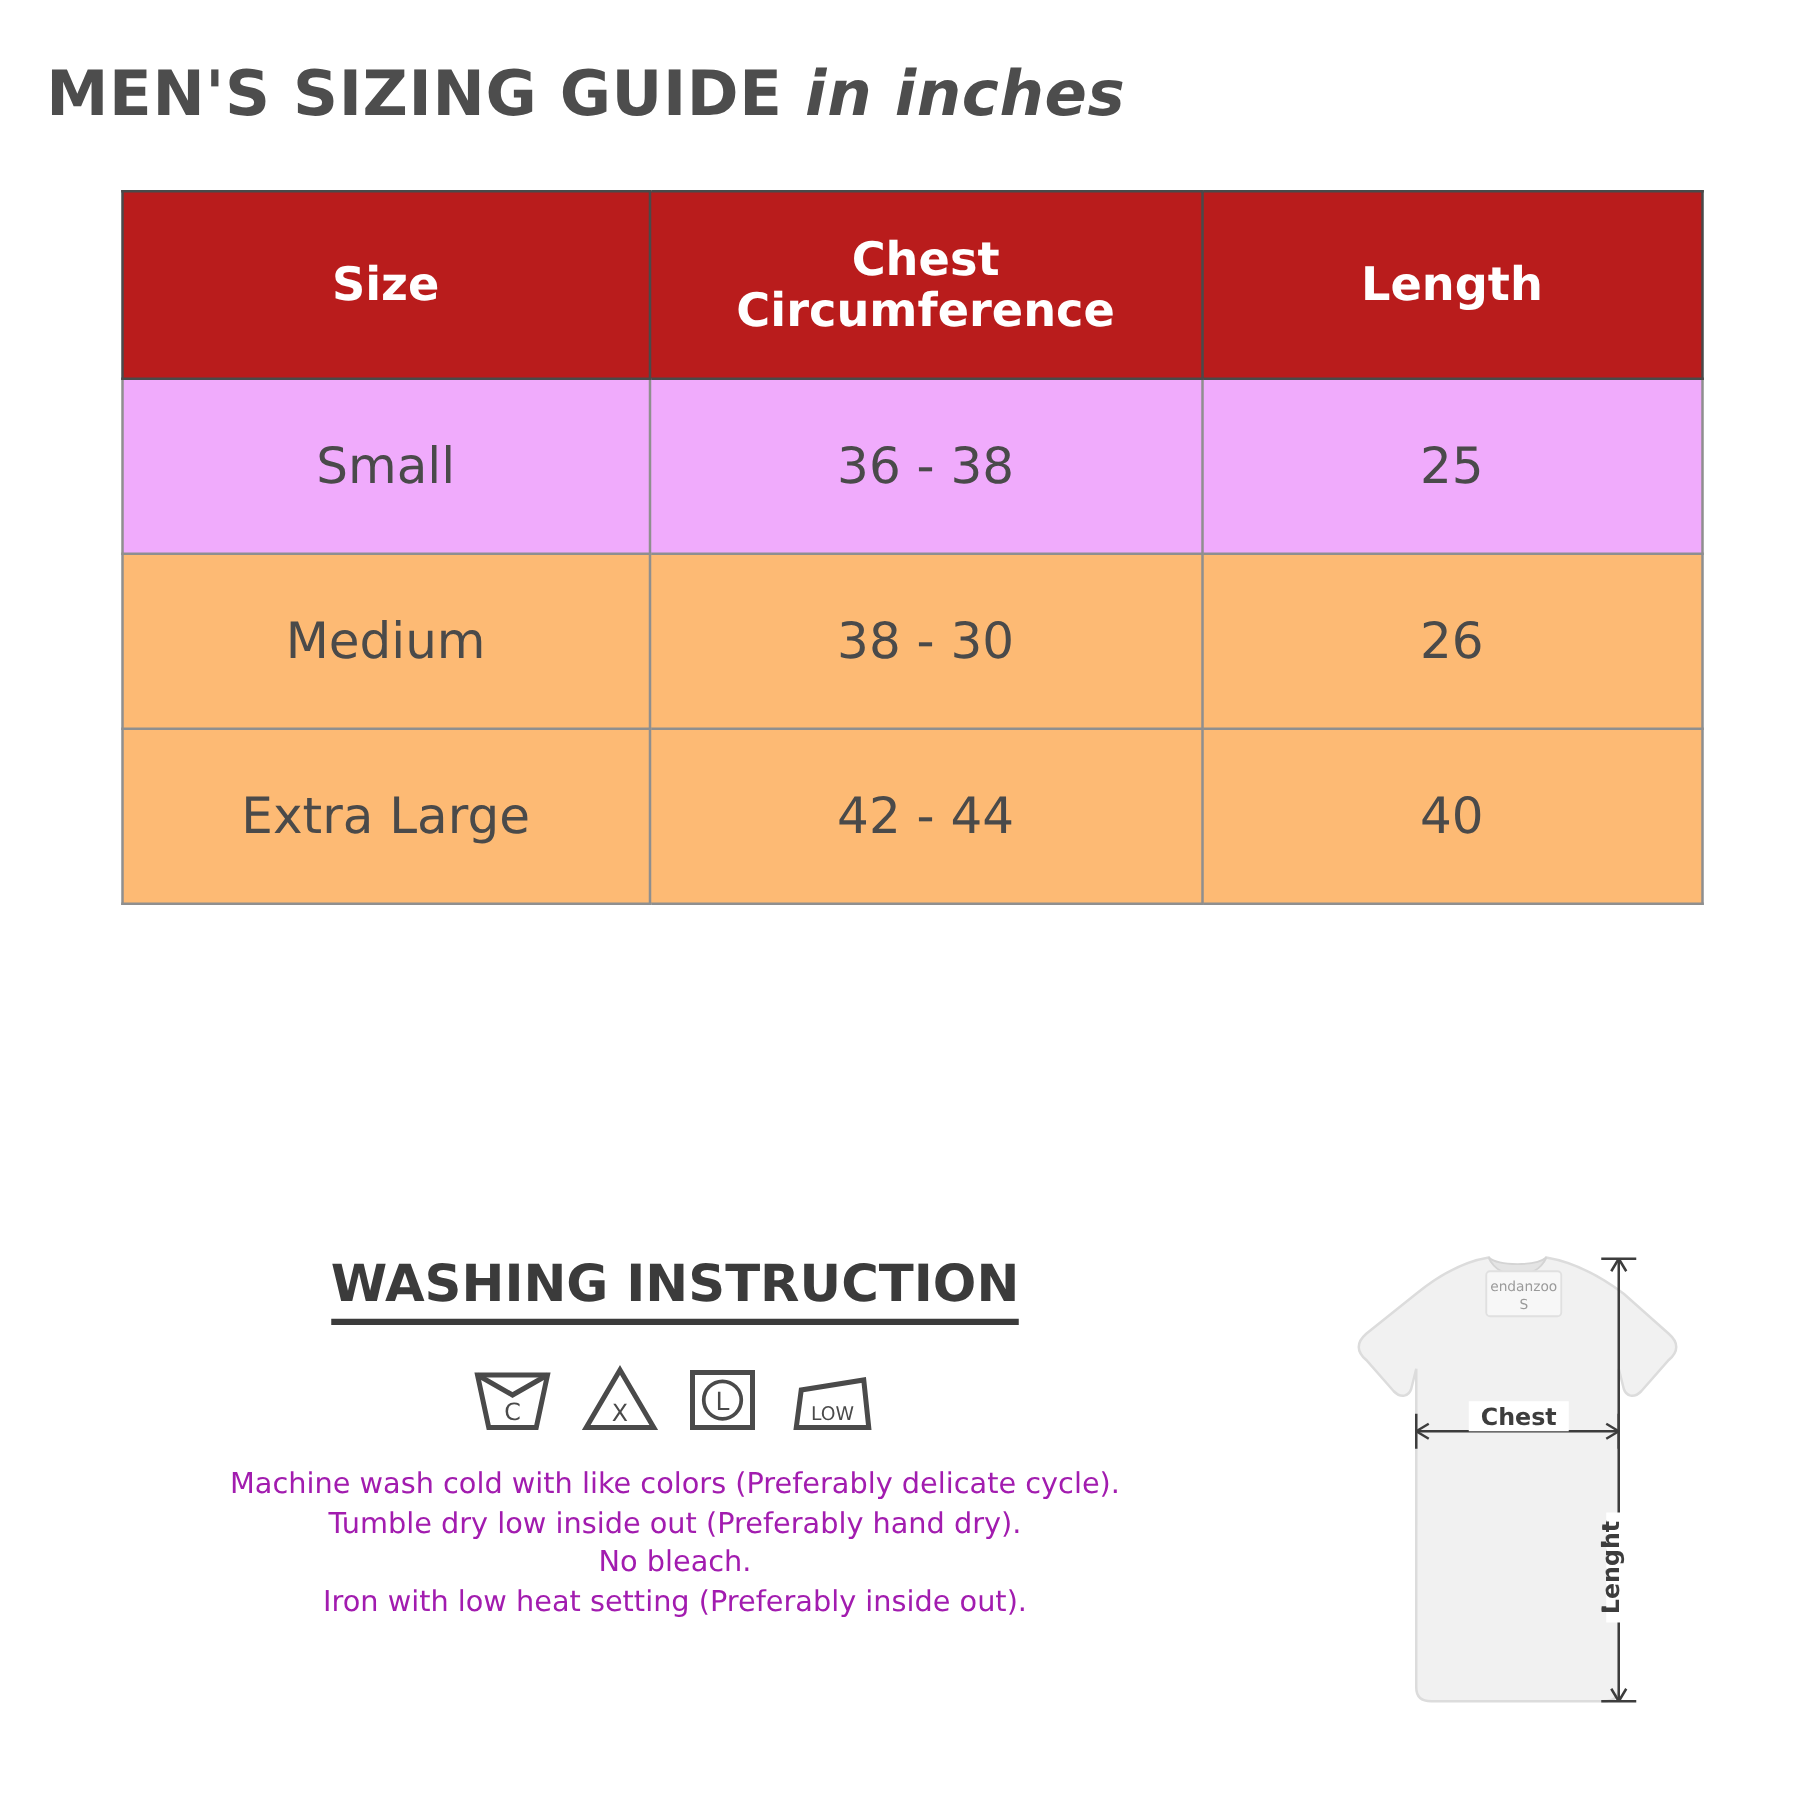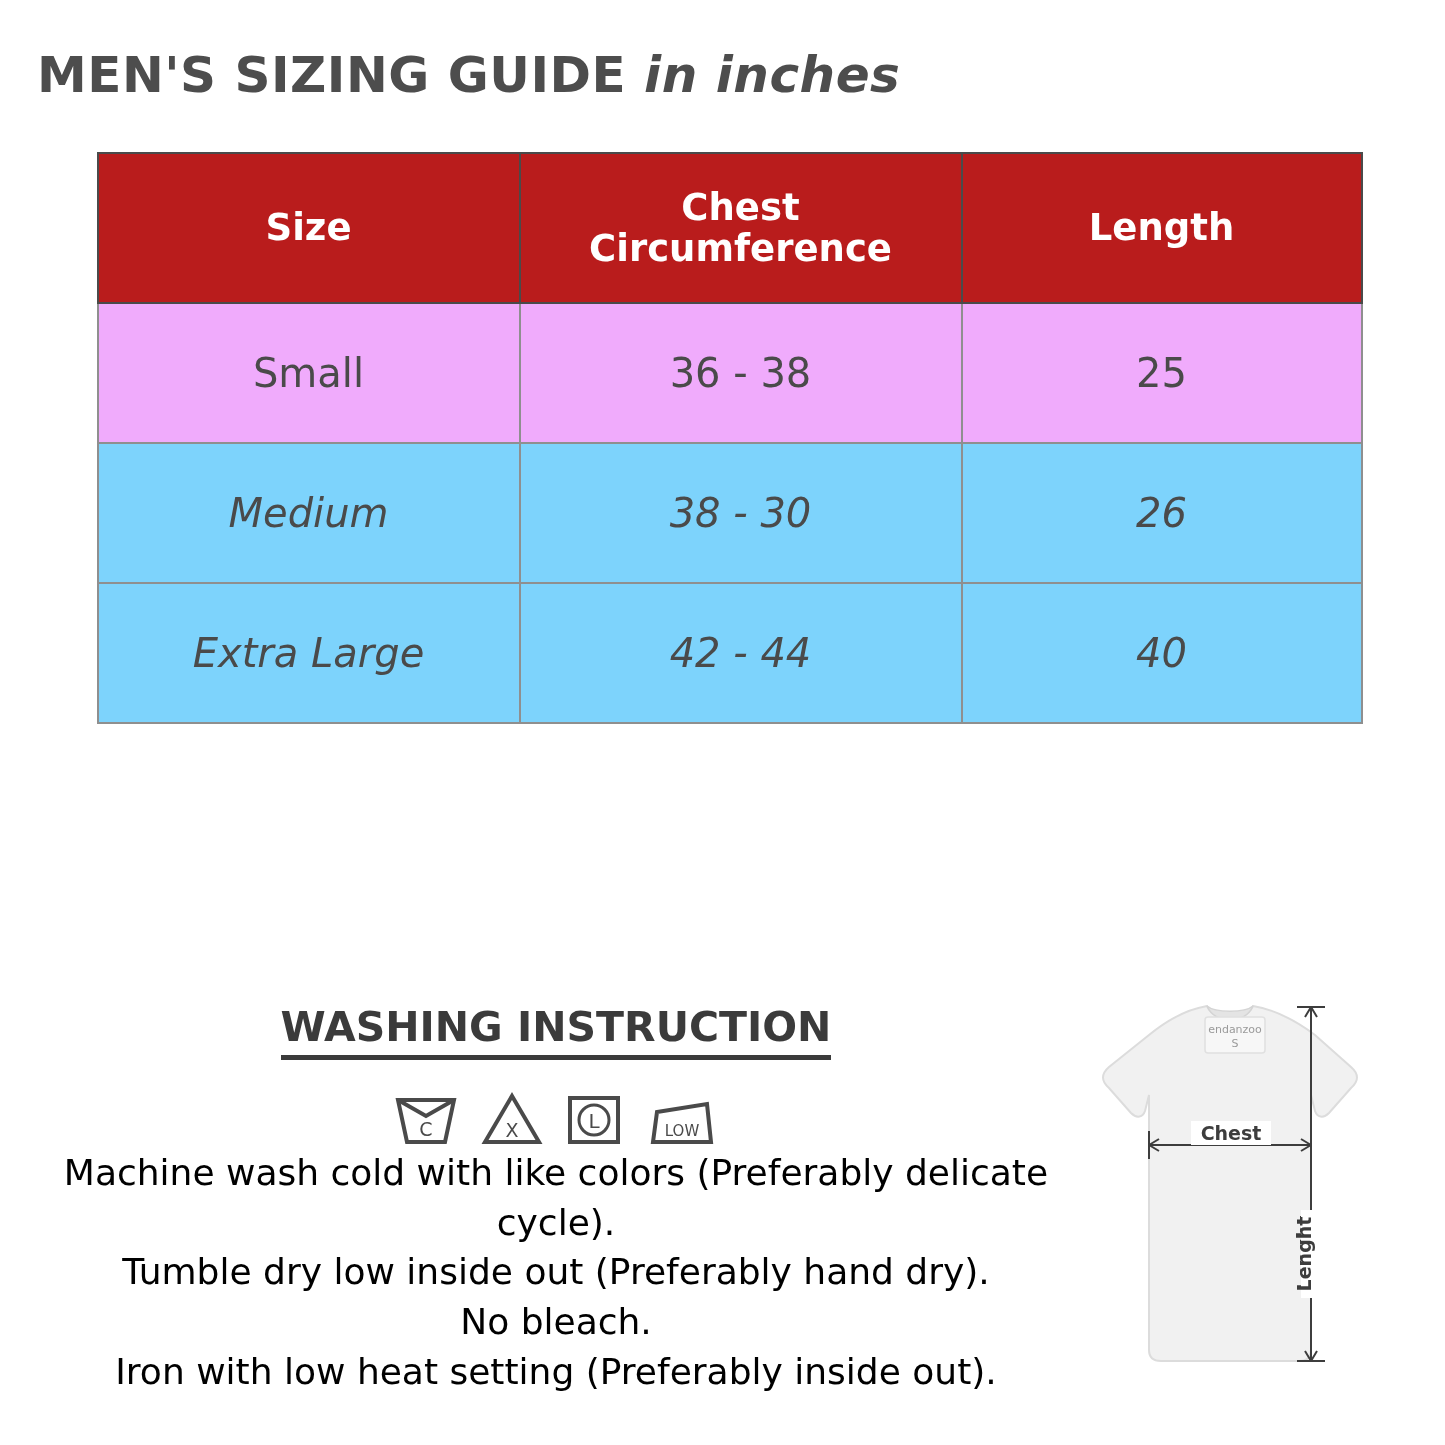--- a/index.html
+++ b/index.html
@@ -66,26 +66,26 @@
   table.size-table thead th.col-chest { width: 438px; }
   table.size-table thead th.col-length { width: 396px; }
 
   table.size-table tbody td {
     font-size: 40px;
     height: 136px;
     color: #4a4a4a;
     font-weight: normal;
   }
   tr.row-odd td { background: #f0abfc; }
-  tr.row-even td { background: #7dd3fc; font-style: italic; }
+  tr.row-even td { background: #fdba74; }
 
   
   .lower {
     position: absolute;
-    left: 16px;
+    left: 0;
     top: 985px;
     width: 1423px;
     height: 460px;
     text-decoration: underline;
   }
   .wash-block {
     position: absolute;
     left: 40px;
     top: 18px;
     width: 1000px;
@@ -104,23 +104,24 @@
     margin-top: 26px;
     display: flex;
     justify-content: center;
     align-items: flex-end;
     gap: 22px;
     height: 62px;
   }
   .wash-icons svg { display: block; }
 
   .wash-text {
-    font-size: 36px;
+    margin-top: 24px;
+    font-size: 23px;
     line-height: 1.38;
-    color: #000000;
+    color: #a21caf;
   }
 
   
   .shirt-block {
     position: absolute;
     right: 20px;
     top: 10px;
     width: 390px;
     height: 420px;
   }

